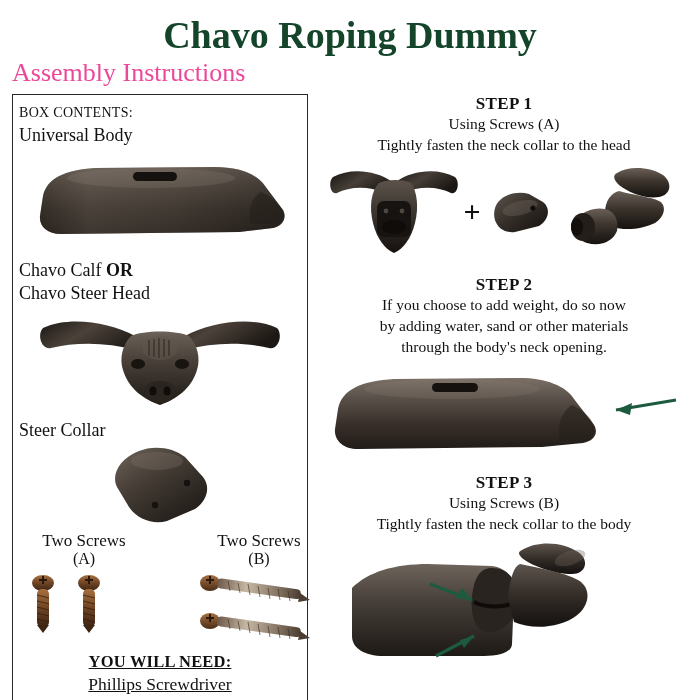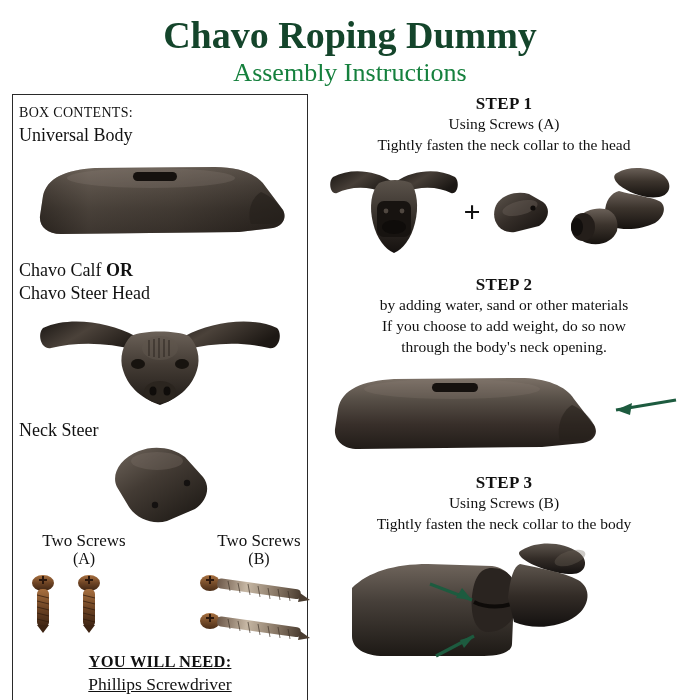--- a/index.html
+++ b/index.html
@@ -29,25 +29,25 @@
     text-align: center;
     font-family: "Liberation Serif", serif;
     font-weight: bold;
     font-size: 38px;
     line-height: 42px;
     color: #14452b;
     letter-spacing: 0px;
     margin-top: 4px;
   }
   .subtitle {
-    text-align: center;
+    text-align: left;
     font-family: "Liberation Serif", serif;
     font-size: 26px;
     line-height: 30px;
-    color: #15803d;
+    color: #ec4899;
     margin-top: 2px;
     margin-bottom: 6px;
   }
 
   
   .columns {
     display: flex;
     flex-direction: row;
     align-items: flex-start;
     gap: 12px;
@@ -198,21 +198,21 @@
             <line x1="129" y1="33" x2="129" y2="51"></line>
           <line x1="134" y1="34" x2="134" y2="50"></line>
         </g>
         <ellipse cx="103" cy="58" rx="7" ry="5" fill="#17130f"></ellipse>
         <ellipse cx="147" cy="58" rx="7" ry="5" fill="#17130f"></ellipse>
         <ellipse cx="125" cy="86" rx="16" ry="11" fill="#2b251f"></ellipse>
         <ellipse cx="118" cy="85" rx="3.5" ry="4.5" fill="#0f0c0a"></ellipse>
         <ellipse cx="132" cy="85" rx="3.5" ry="4.5" fill="#0f0c0a"></ellipse>
       </svg>
 
-      <div class="item-label">Neck Steer</div>
+      <div class="item-label">Steer Collar</div>
 
       <svg class="art" width="130" height="84" viewBox="0 0 130 84">
         <defs>
           <linearGradient id="collarG" x1="0.1" y1="0" x2="0.9" y2="1">
             <stop offset="0%" stop-color="#6a6057"></stop>
             <stop offset="40%" stop-color="#433b34"></stop>
             <stop offset="100%" stop-color="#1c1814"></stop>
           </linearGradient>
         </defs>
         <path d="M44,8 C58,2 78,4 90,14 L108,34 C116,44 112,58 100,66 L72,78 C58,82 42,76 34,64 L22,44 C16,32 24,16 44,8 Z" fill="url(#collarG)"></path>
@@ -373,22 +373,22 @@
           </defs>
           <path d="M58,16 C70,8 92,10 104,18 C114,26 112,38 100,40 C86,42 70,36 60,28 C54,22 54,18 58,16 Z" fill="url(#s1asm)"></path>
           <path d="M60,34 C74,38 92,40 100,44 C108,48 106,60 96,66 C84,72 66,74 54,70 L46,56 C46,44 52,36 60,34 Z" fill="url(#s1asm)"></path>
           <path d="M46,52 C36,50 24,54 18,62 C12,70 16,82 28,86 C42,90 54,84 58,74 C60,64 56,54 46,52 Z" fill="url(#s1asm)"></path>
           <ellipse cx="24" cy="70" rx="12" ry="14" fill="#241e1a"></ellipse>
           <ellipse cx="18" cy="70" rx="6" ry="9" fill="#120f0d"></ellipse>
         </svg>
       </div>
 
       <div class="step-heading" style="margin-top:8px">STEP 2</div>
+      <div class="step-text">If you choose to add weight, do so now</div>
       <div class="step-text">by adding water, sand or other materials</div>
-      <div class="step-text">If you choose to add weight, do so now</div>
       <div class="step-text">through the body's neck opening.</div>
 
       <svg class="art" width="360" height="110" viewBox="0 0 360 110">
         <defs>
           <linearGradient id="s2body" x1="0" y1="0" x2="0" y2="1">
             <stop offset="0%" stop-color="#7b7066"></stop>
             <stop offset="30%" stop-color="#574f47"></stop>
             <stop offset="65%" stop-color="#382f2a"></stop>
             <stop offset="100%" stop-color="#211c18"></stop>
           </linearGradient>

